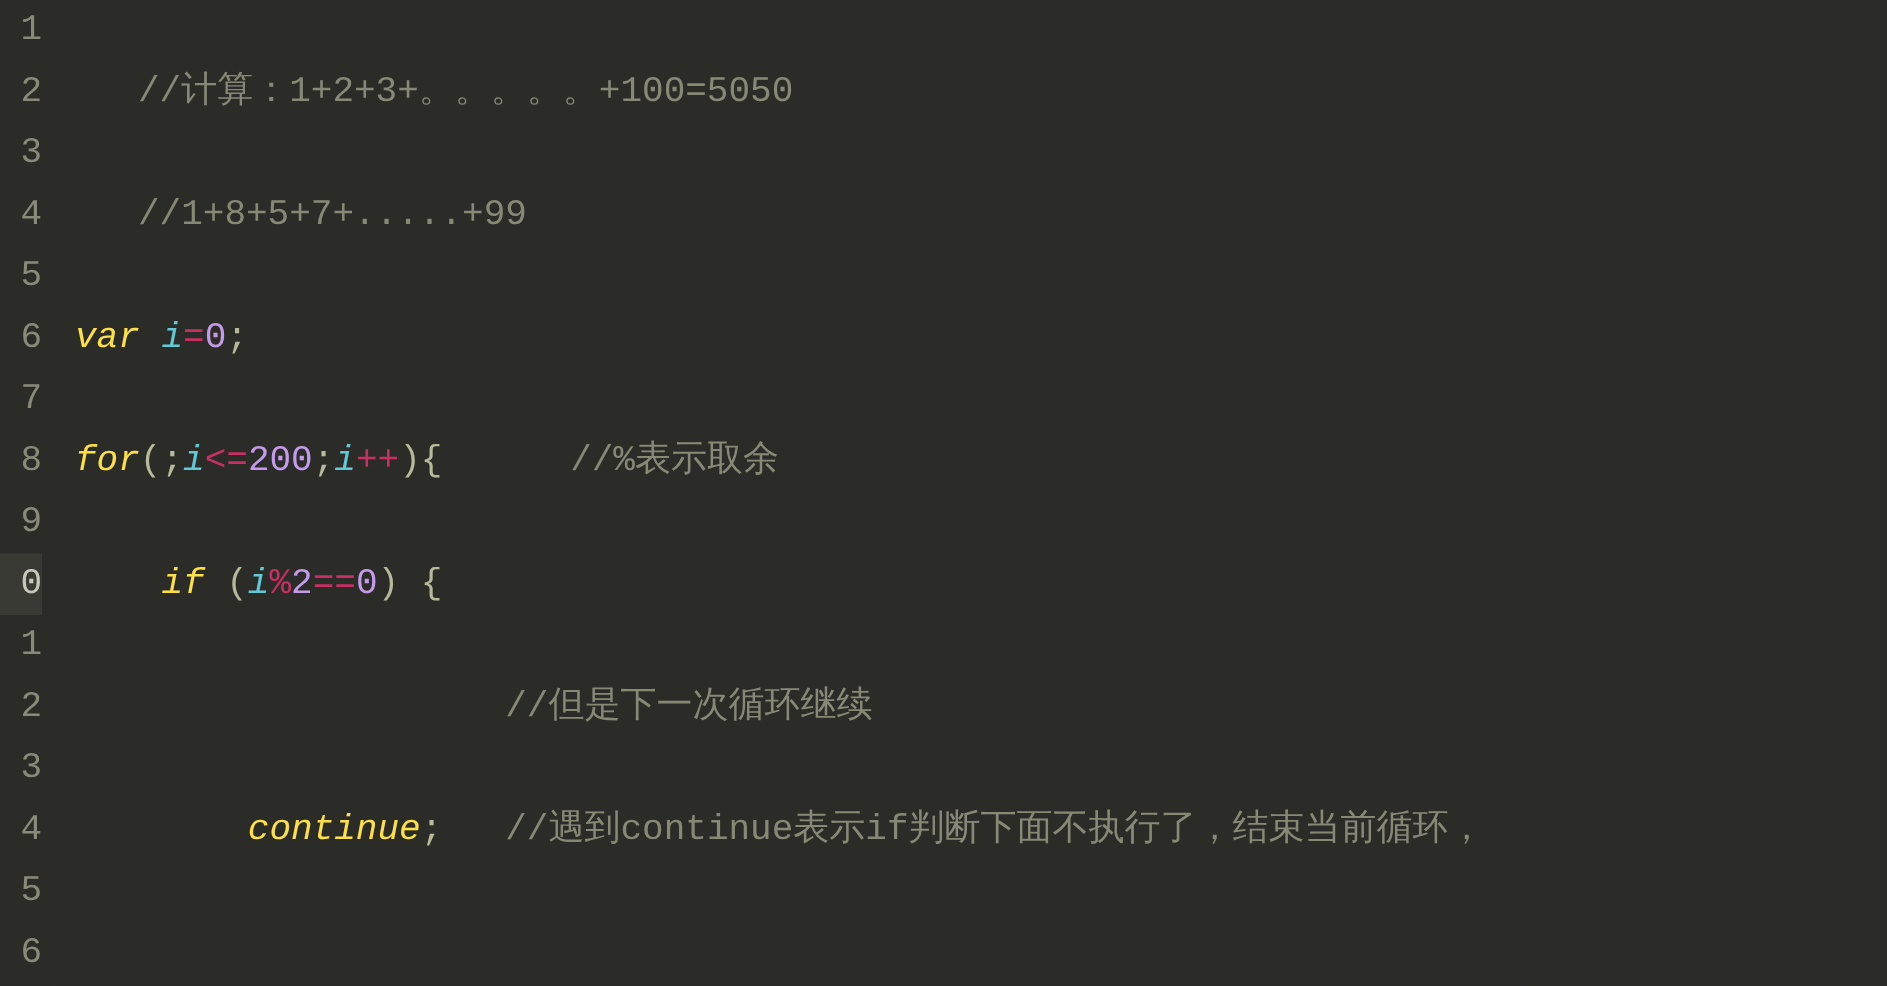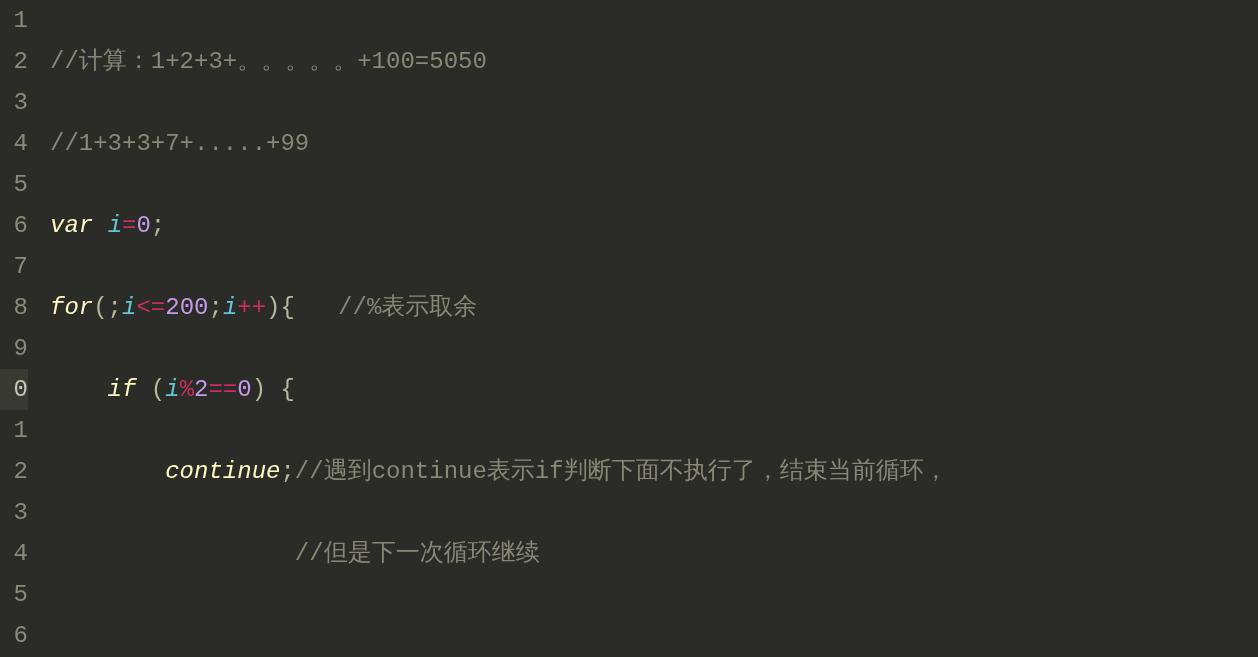--- a/index.html
+++ b/index.html
@@ -28,26 +28,26 @@
     background: #2b2b28;
   }
   .gutter .ln { display: block; height: 41px; }
   .gutter .ln.active { background: #3a3a35; color: #c8c8b8; }
   .code {
     flex: 1;
     padding-left: 14px;
     white-space: pre;
   }
   .line { display: block; height: 41px; }
-  .tok-kw      { color: #fef9c3; font-style: italic; }     
+  .tok-kw      { color: #fde047; font-style: italic; }     
   .tok-var     { color: #62c8d6; font-style: italic; }     
   .tok-num     { color: #c49aeb; }                          
   .tok-op      { color: #c82f63; }                          
   .tok-punc    { color: #b8b89a; }                          
-  .tok-cmt     { color: #888877; }
+  .tok-cmt     { color: #888877; margin-left: 42px; }
 </style>
 </head>
 <body>
 
 <div class="editor">
   <div class="gutter">
     <span class="ln">1</span>
     <span class="ln">2</span>
     <span class="ln">3</span>
     <span class="ln">4</span>
@@ -60,26 +60,26 @@
     <span class="ln">1</span>
     <span class="ln">2</span>
     <span class="ln">3</span>
     <span class="ln">4</span>
     <span class="ln">5</span>
     <span class="ln">6</span>
   </div>
 
   <div class="code">
 <span class="line"><span class="tok-cmt">//计算：1+2+3+。。。。。+100=5050</span></span>
-<span class="line"><span class="tok-cmt">//1+3+3+7+.....+99</span></span>
+<span class="line"><span class="tok-cmt">//1+8+5+7+.....+99</span></span>
 <span class="line"><span class="tok-kw">var</span><span> </span><span class="tok-var">i</span><span class="tok-op">=</span><span class="tok-num">0</span><span class="tok-punc">;</span></span>
 <span class="line"><span class="tok-kw">for</span><span class="tok-punc">(;</span><span class="tok-var">i</span><span class="tok-op">&lt;=</span><span class="tok-num">200</span><span class="tok-punc">;</span><span class="tok-var">i</span><span class="tok-op">++</span><span class="tok-punc">){   </span><span class="tok-cmt">//%表示取余</span></span>
 <span class="line"><span>    </span><span class="tok-kw">if</span><span> </span><span class="tok-punc">(</span><span class="tok-var">i</span><span class="tok-op">%</span><span class="tok-num">2</span><span class="tok-op">==</span><span class="tok-num">0</span><span class="tok-punc">) {</span></span>
+<span class="line"><span>                 </span><span class="tok-cmt">//但是下一次循环继续</span></span>
 <span class="line"><span>        </span><span class="tok-kw">continue</span><span class="tok-punc">;</span><span class="tok-cmt">//遇到continue表示if判断下面不执行了，结束当前循环，</span></span>
-<span class="line"><span>                 </span><span class="tok-cmt">//但是下一次循环继续</span></span>
 
 
 
 
 
 
 
 
   </div>
 </div>

